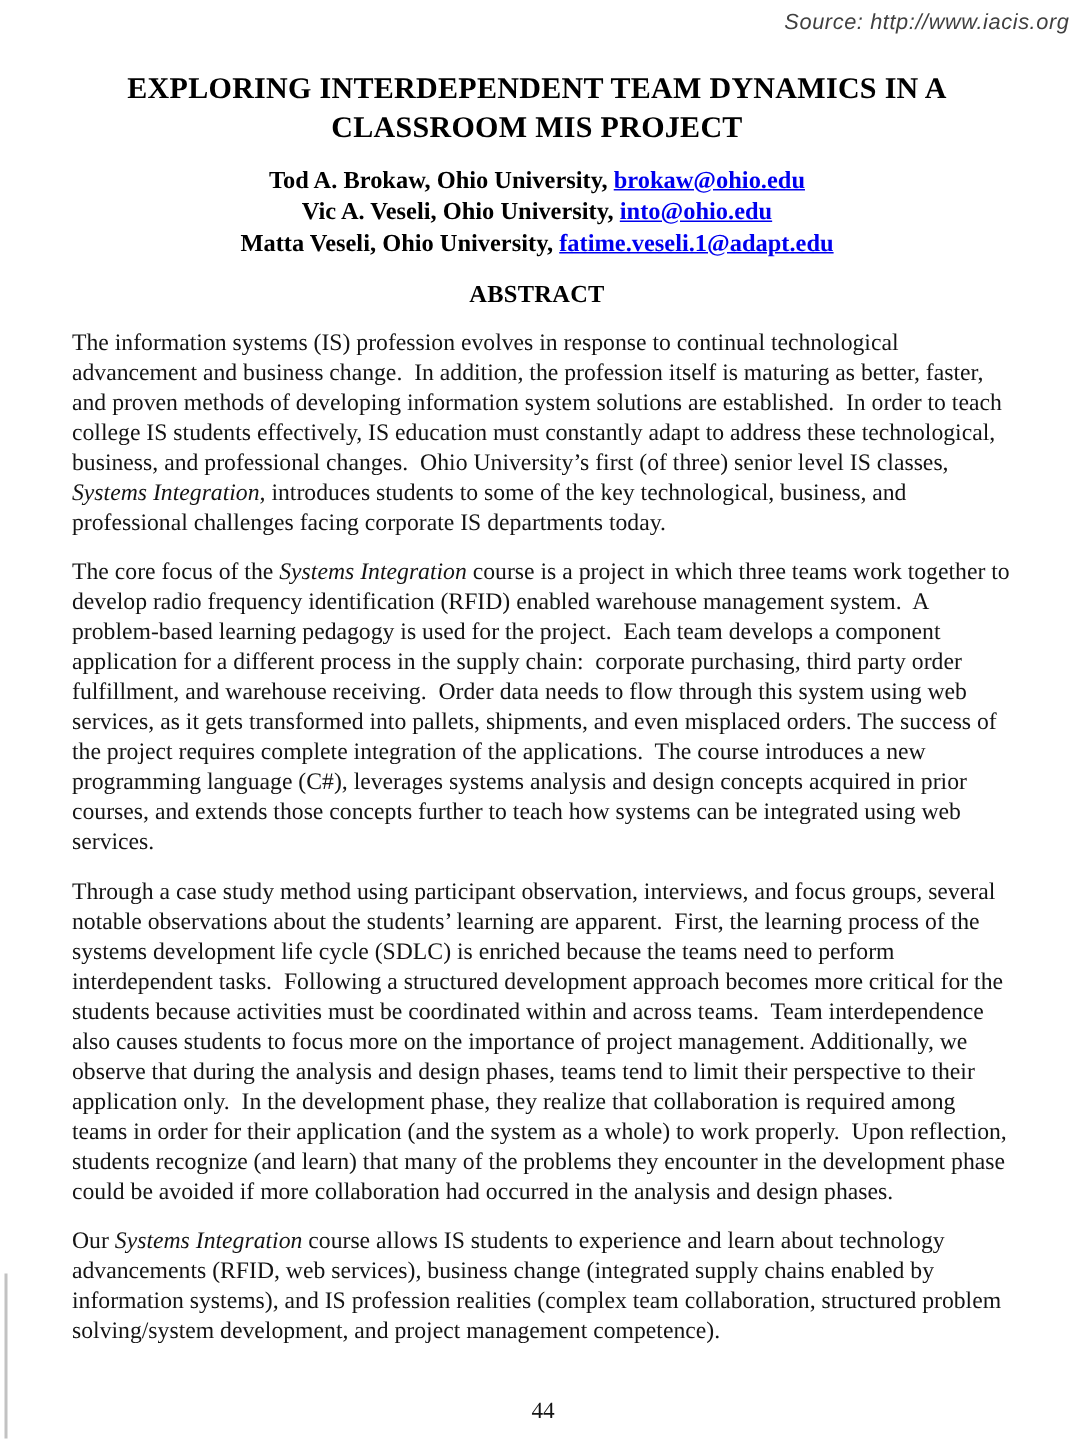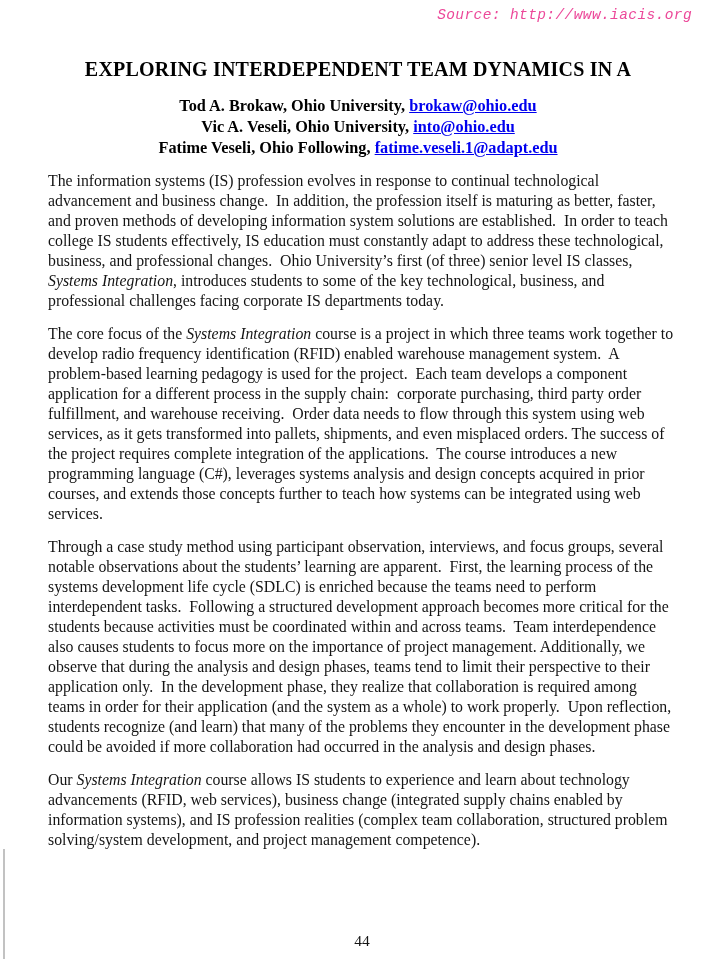--- a/index.html
+++ b/index.html
@@ -8,29 +8,29 @@
     width: 716px;
     height: 967px;
     background: #ffffff;
     overflow: hidden;
     font-family: "Liberation Serif", "DejaVu Serif", serif;
     color: #141414;
   }
   .source-note {
     position: absolute;
     top: 7px;
-    right: 24px;
-    font-family: Liberation Mono, monospace;
+    right: 3px;
+    font-family: Liberation Sans, sans-serif;
     font-style: italic;
     font-size: 14.5px;
     letter-spacing: 0.4px;
-    color: #ec4899;
+    color: #404040;
   }
   .title {
-    margin: 13px;
+    margin: 3px;
     padding-top: 43px;
     text-align: center;
     font-size: 20px;
     line-height: 26px;
     font-weight: bold;
     color: #000000;
     letter-spacing: 0.2px;
   }
   .authors {
     margin-top: 11px;
@@ -84,32 +84,34 @@
 <body>
 
 <div class="page">
 
   <div class="source-note">
     <span>Source: http://www.iacis.org</span>
   </div>
 
   <h1 class="title">
     <div>EXPLORING INTERDEPENDENT TEAM DYNAMICS IN A</div>
+    <div>CLASSROOM MIS PROJECT</div>
   </h1>
 
   <div class="authors">
 
       <div class="author-line"><span>Tod A. Brokaw, Ohio University, </span><a class="email-link" href="#">brokaw@ohio.edu</a></div>
 
       <div class="author-line"><span>Vic A. Veseli, Ohio University, </span><a class="email-link" href="#">into@ohio.edu</a></div>
 
 
-      <div class="author-line"><span>Fatime Veseli, Ohio Following, </span><a class="email-link" href="#">fatime.veseli.1@adapt.edu</a></div>
+      <div class="author-line"><span>Matta Veseli, Ohio University, </span><a class="email-link" href="#">fatime.veseli.1@adapt.edu</a></div>
     </div>
 
+  <h2 class="abstract-heading">ABSTRACT</h2>
 
   <div class="content">
       <p><span>The information systems (IS) profession evolves in response to continual technological advancement and business change.  In addition, the profession itself is maturing as better, faster, and proven methods of developing information system solutions are established.  In order to teach college IS students effectively, IS education must constantly adapt to address these technological, business, and professional changes.  Ohio University’s first (of three) senior level IS classes, </span><em>Systems Integration</em><span>, introduces students to some of the key technological, business, and professional challenges facing corporate IS departments today.</span></p>
       <p><span>The core focus of the </span><em>Systems Integration</em><span> course is a project in which three teams work together to develop radio frequency identification (RFID) enabled warehouse management system.  A problem-based learning pedagogy is used for the project.  Each team develops a component application for a different process in the supply chain:  corporate purchasing, third party order fulfillment, and warehouse receiving.  Order data needs to flow through this system using web services, as it gets transformed into pallets, shipments, and even misplaced orders. The success of the project requires complete integration of the applications.  The course introduces a new programming language (C#), leverages systems analysis and design concepts acquired in prior courses, and extends those concepts further to teach how systems can be integrated using web services.</span></p>
       <p><span>Through a case study method using participant observation, interviews, and focus groups, several notable observations about the students’ learning are apparent.  First, the learning process of the systems development life cycle (SDLC) is enriched because the teams need to perform interdependent tasks.  Following a structured development approach becomes more critical for the students because activities must be coordinated within and across teams.  Team interdependence also causes students to focus more on the importance of project management. Additionally, we observe that during the analysis and design phases, teams tend to limit their perspective to their application only.  In the development phase, they realize that collaboration is required among teams in order for their application (and the system as a whole) to work properly.  Upon reflection, students recognize (and learn) that many of the problems they encounter in the development phase could be avoided if more collaboration had occurred in the analysis and design phases.</span></p>
       <p><span>Our </span><em>Systems Integration</em><span> course allows IS students to experience and learn about technology advancements (RFID, web services), business change (integrated supply chains enabled by information systems), and IS profession realities (complex team collaboration, structured problem solving/system development, and project management competence).</span></p>
     </div>
 
   <div class="page-number">44</div>
 

